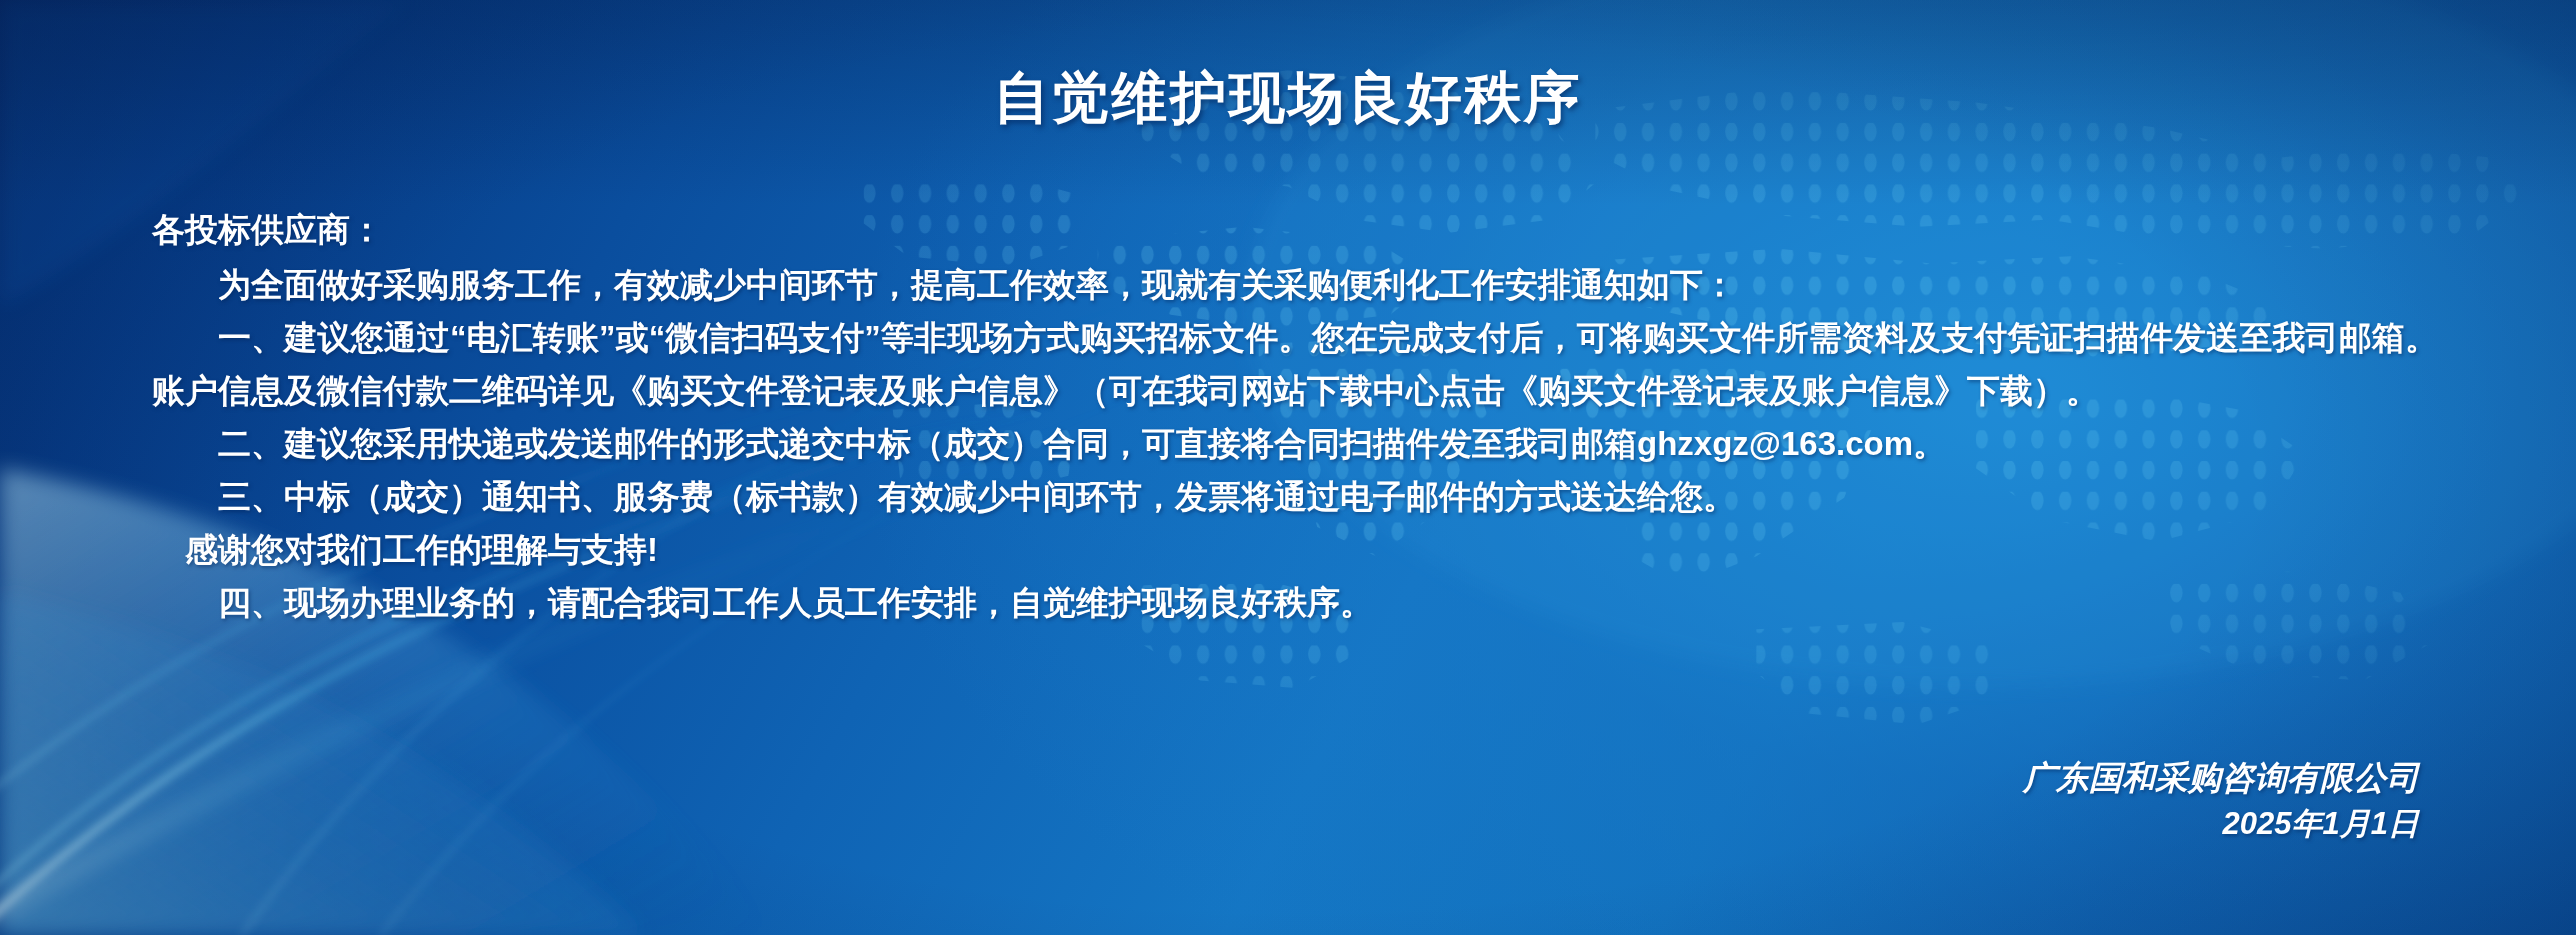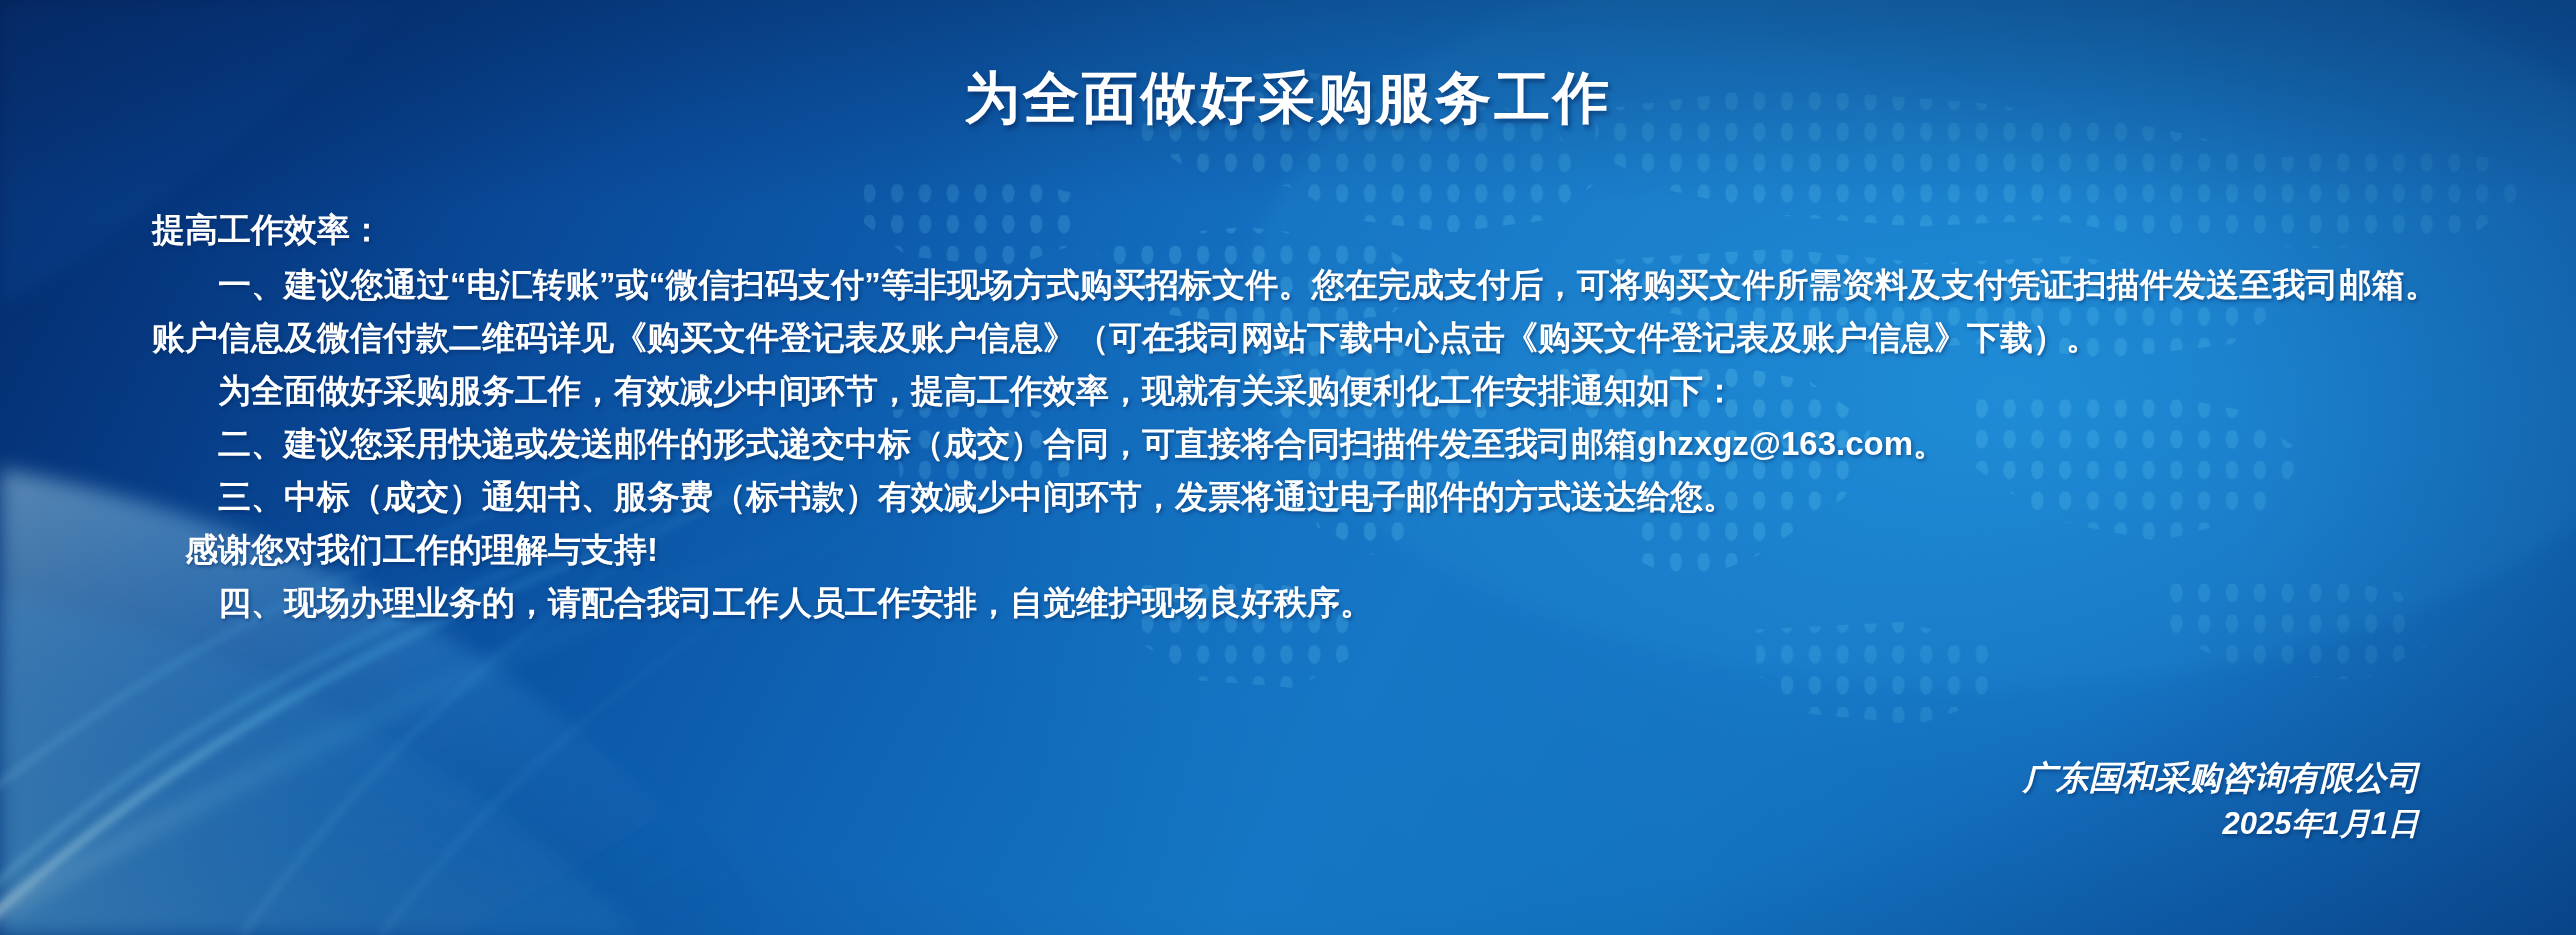--- a/index.html
+++ b/index.html
@@ -193,26 +193,26 @@
     <path d="M0 0 L 560 0 C 360 160, 180 320, 0 420 Z" fill="#0a4fa0" opacity="0.35" filter="url(#blur2)"></path>
 
     <ellipse cx="2700" cy="420" rx="1000" ry="520" fill="#2c93d8" opacity="0.20" filter="url(#blur2)"></ellipse>
   </svg>
 
   <div class="layer topfade"></div>
   <div class="layer vignette"></div>
 
   <div class="content">
 
-    <div class="title">为全面做好采购服务工作</div>
+    <div class="title">自觉维护现场良好秩序</div>
 
     <div class="body-block">
-      <div class="para salutation">提高工作效率：</div>
+      <div class="para salutation">各投标供应商：</div>
+      <div class="para indent2">为全面做好采购服务工作，有效减少中间环节，提高工作效率，现就有关采购便利化工作安排通知如下：</div>
       <div class="para indent2">一、建议您通过“电汇转账”或“微信扫码支付”等非现场方式购买招标文件。您在完成支付后，可将购买文件所需资料及支付凭证扫描件发送至我司邮箱。账户信息及微信付款二维码详见《购买文件登记表及账户信息》（可在我司网站下载中心点击《购买文件登记表及账户信息》下载）。</div>
-      <div class="para indent2">为全面做好采购服务工作，有效减少中间环节，提高工作效率，现就有关采购便利化工作安排通知如下：</div>
       <div class="para indent2">二、建议您采用快递或发送邮件的形式递交中标（成交）合同，可直接将合同扫描件发至我司邮箱ghzxgz@163.com。</div>
       <div class="para indent2">三、中标（成交）通知书、服务费（标书款）有效减少中间环节，发票将通过电子邮件的方式送达给您。</div>
       <div class="para indent1">感谢您对我们工作的理解与支持!</div>
       <div class="para indent2">四、现场办理业务的，请配合我司工作人员工作安排，自觉维护现场良好秩序。</div>
     </div>
 
     <div class="sign">
       <div class="org">广东国和采购咨询有限公司</div>
       <div class="date">2025年1月1日</div>
     </div>

